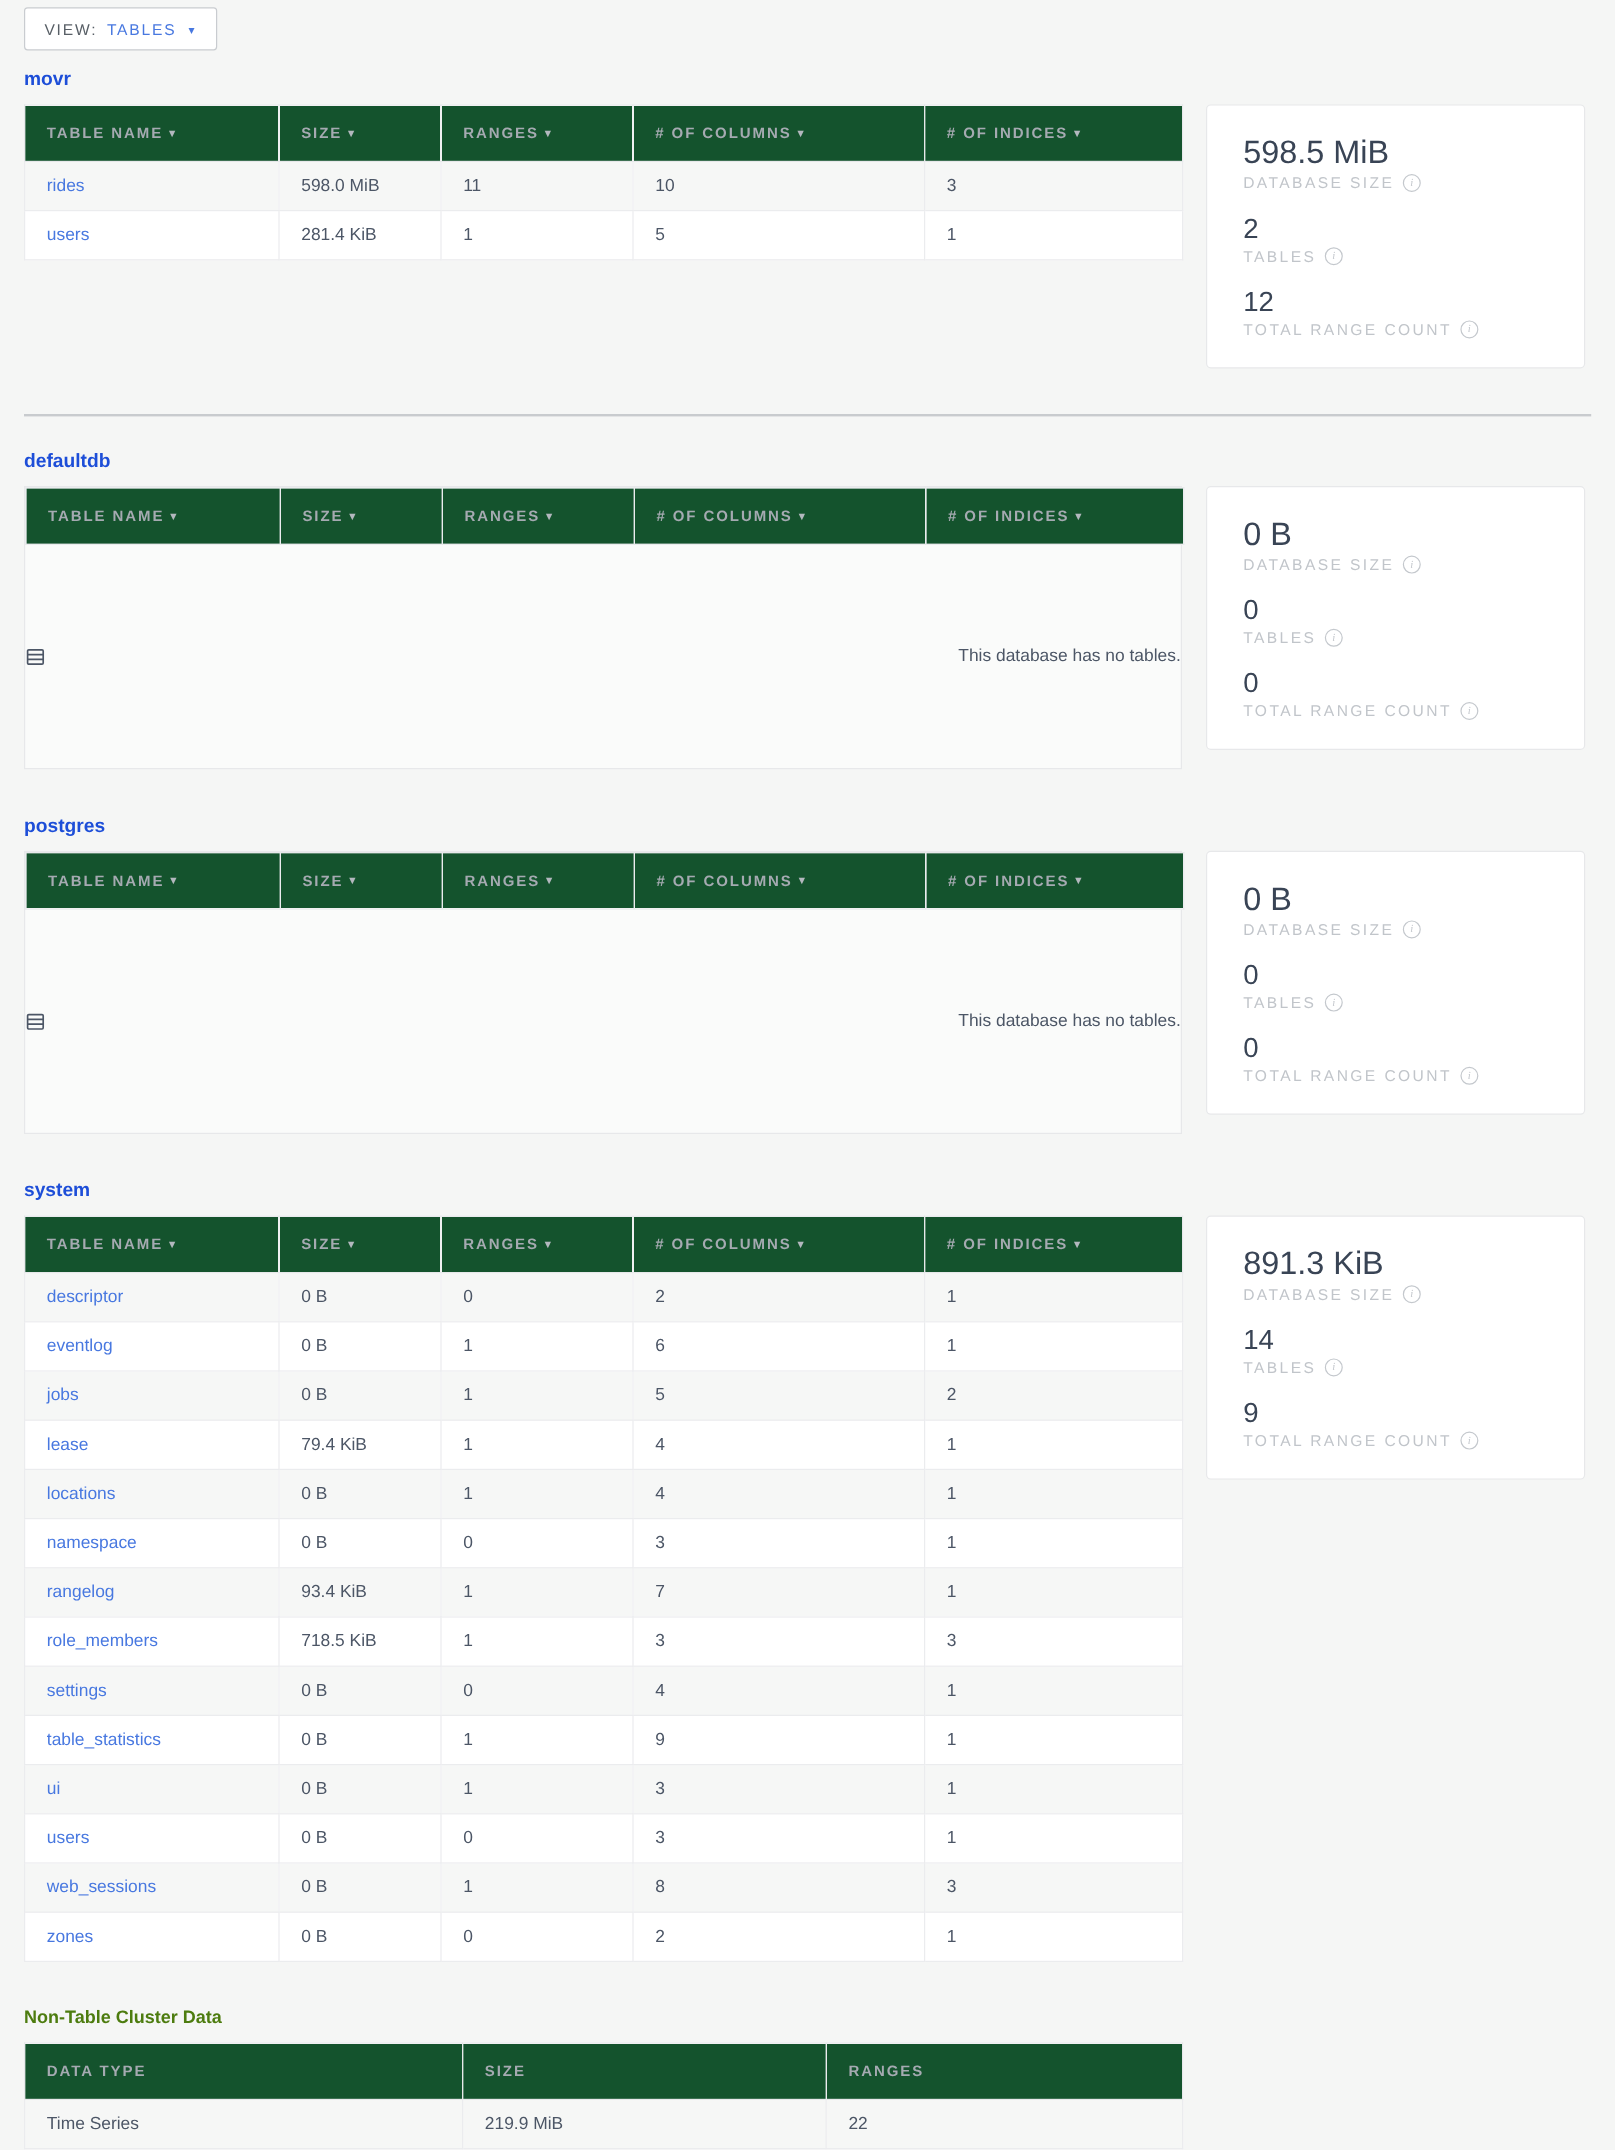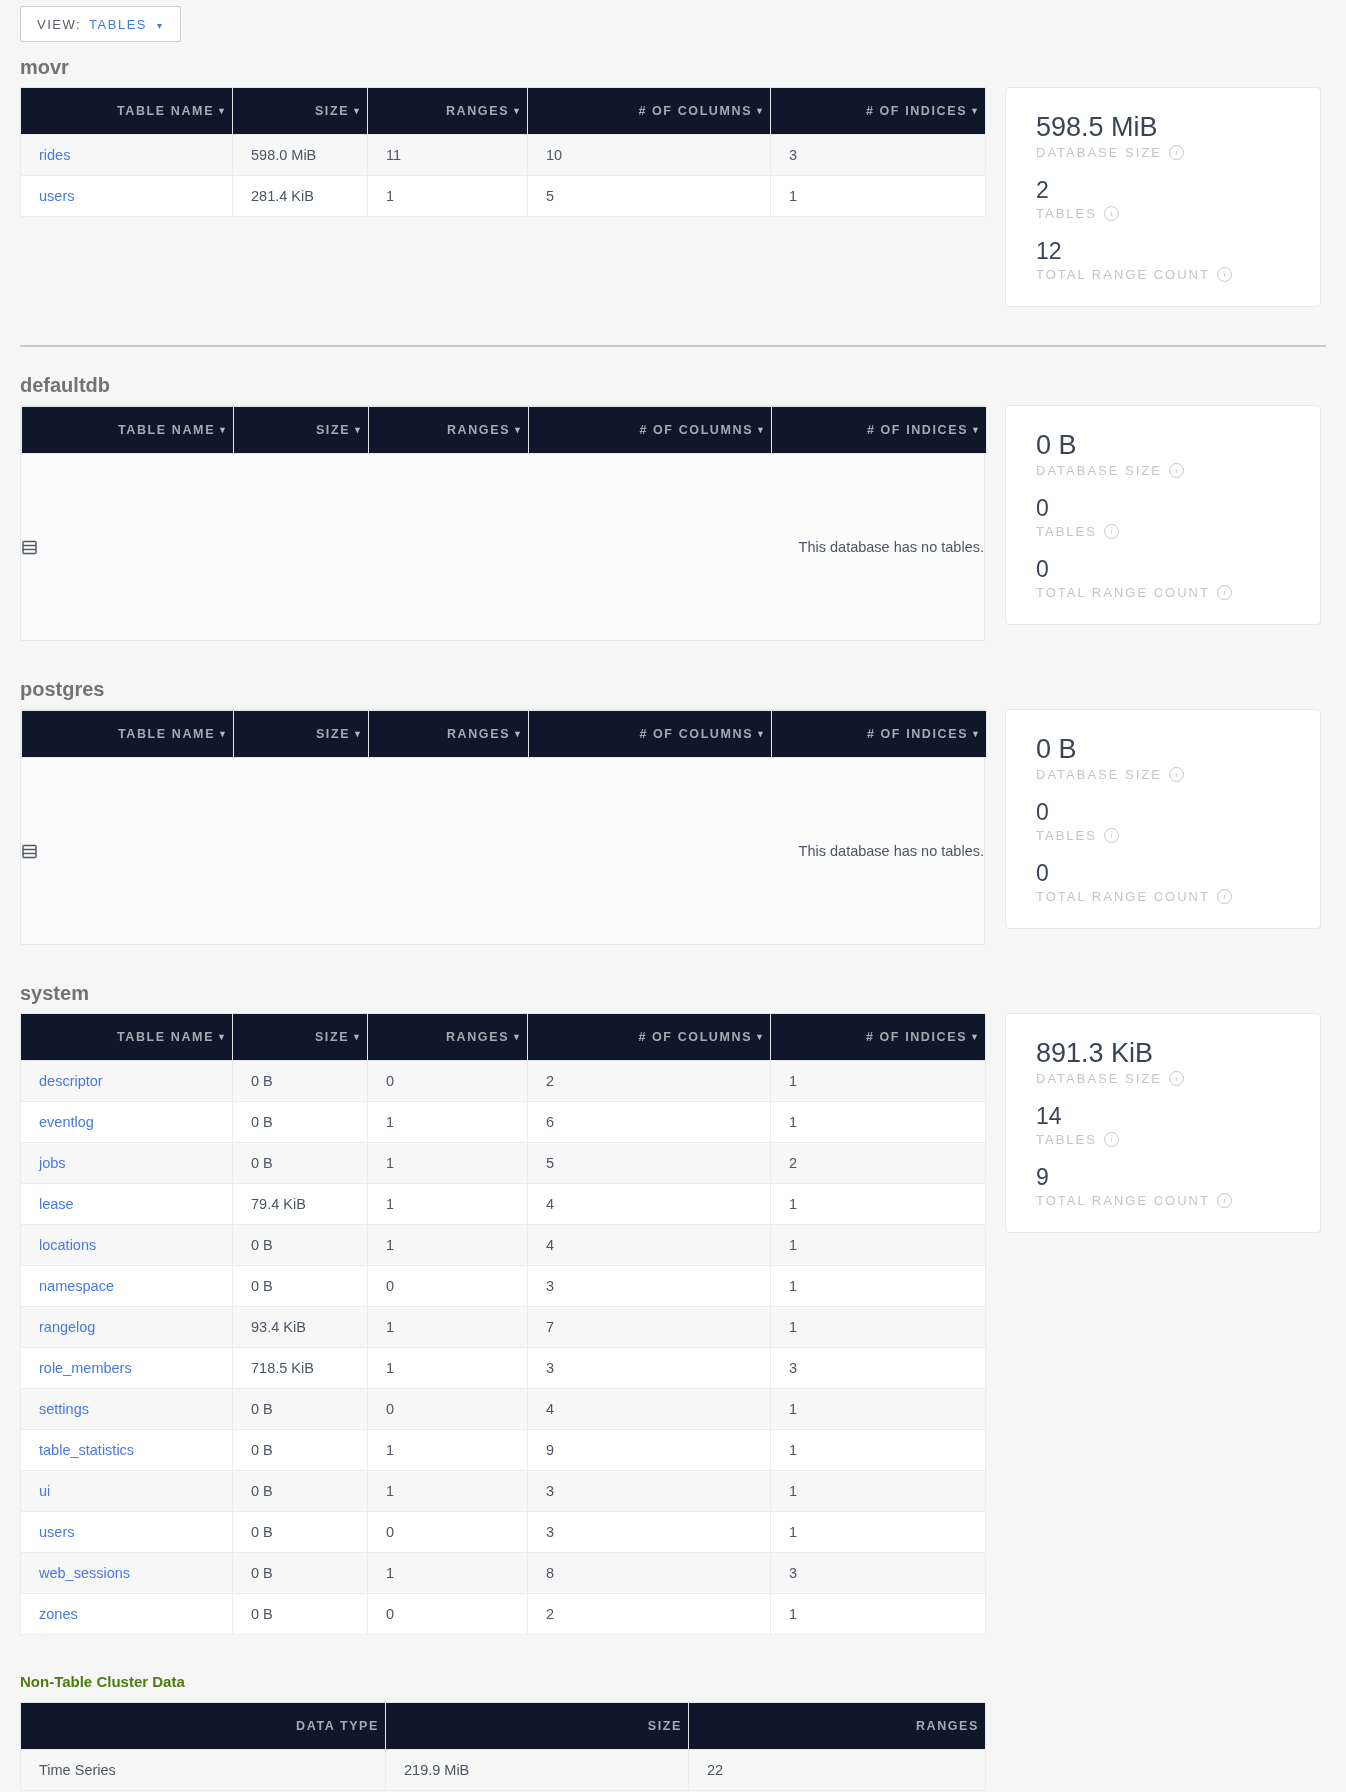--- a/index.html
+++ b/index.html
@@ -14,33 +14,33 @@
     display:inline-flex;align-items:center;gap:8px;
     height:34px;padding:0 16px;background:#fff;
     border:1px solid #c9ccd0;border-radius:3px;
     font-size:13px;letter-spacing:1.5px;color:#585f66;
     cursor:pointer;margin-bottom:15px;
   }
   .view-btn .view-value{color:#4878e0;}
   .view-btn .caret{color:#4878e0;font-size:10px;margin-left:2px;position:relative;top:1px;}
   
   h2.db-name{
-    font-size:20px;font-weight:bold;color:#737373;
+    font-size:16px;font-weight:bold;color:#1d4ed8;
     margin:0 0 10px 0;line-height:20px;
   }
   .db-section{margin-bottom:38px;}
   .db-row{display:flex;align-items:flex-start;}
   
   .table-box{width:965px;flex:none;}
   table.db-table{
     width:965px;border-collapse:collapse;table-layout:fixed;
     background:#fff;border:1px solid #e7e8ea;
   }
   table.db-table th{
-    background:#0f172a;text-align:right;vertical-align:middle;
+    background:#14532d;text-align:left;vertical-align:middle;
     font-size:12.5px;font-weight:bold;letter-spacing:1.6px;color:#a5aab1;
     padding:16px 6px 16px 18px;border:1px solid #e7e8ea;
     white-space:nowrap;overflow:hidden;cursor:pointer;
   }
   table.db-table th .arrow{
     color:#b3b8be;font-size:9px;margin-left:3px;position:relative;top:-1px;letter-spacing:0;
   }
   table.db-table td{
     font-size:14.5px;color:#4c5666;
     padding:12px 6px 12px 18px;border:1px solid #ebecee;

